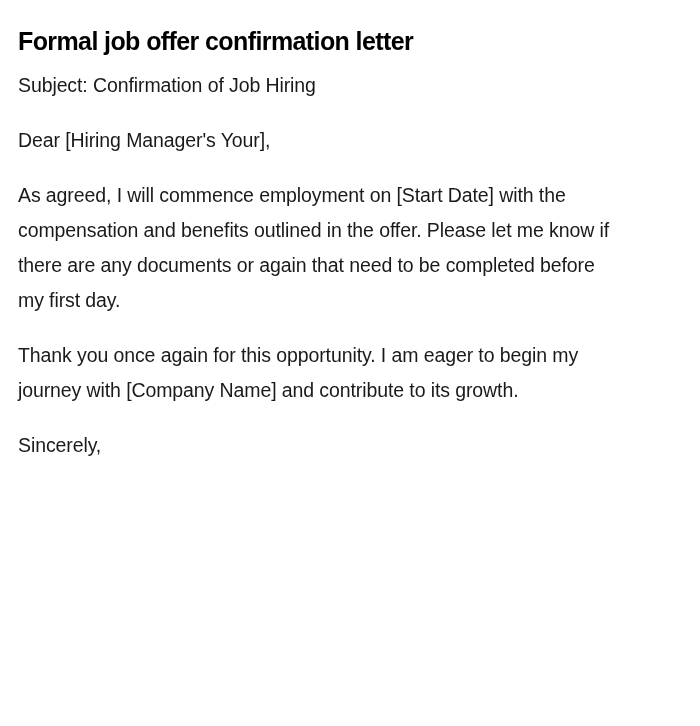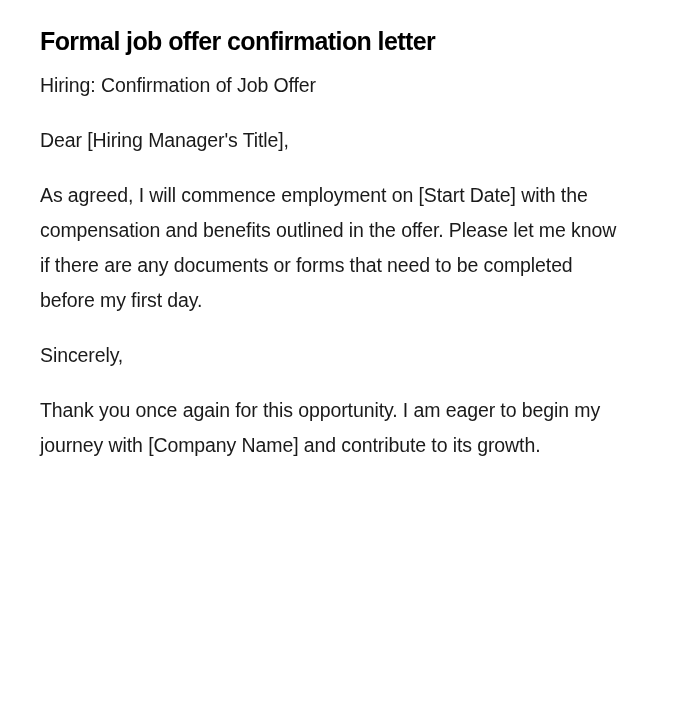--- a/index.html
+++ b/index.html
@@ -1,21 +1,21 @@
 <!DOCTYPE html>
 <html><head>
 <meta charset="utf-8">
 <style>
   html, body { margin: 0; padding: 0; background: #ffffff; }
   body {
     width: 700px; height: 726px; overflow: hidden;
     font-family: "Liberation Sans", sans-serif;
     color: #111111;
   }
-  .page { padding: 24px 40px 0 40px; box-sizing: border-box; width: 664px; }
+  .page { padding: 24px 40px 0 18px; box-sizing: border-box; width: 664px; }
   .title {
     font-family: "Liberation Sans", sans-serif;
     font-weight: bold;
     font-size: 25px;
     letter-spacing: -0.6px;
     line-height: 34px;
     margin: 0 0 10px 0;
     color: #000;
   }
   .para {
@@ -25,18 +25,18 @@
     letter-spacing: -0.1px;
     color: #1a1a1a;
   }
   .para.subject { margin-bottom: 20px; }
 </style>
 </head>
 <body>
 
 <div class="page">
   <h1 class="title">Formal job offer confirmation letter</h1>
-  <p class="para subject">Hiring: Confirmation of Job Offer</p>
-  <p class="para">Dear [Hiring Manager's Title],</p>
-  <p class="para">As agreed, I will commence employment on [Start Date] with the compensation and benefits outlined in the offer. Please let me know if there are any documents or forms that need to be completed before my first day.</p>
+  <p class="para subject">Subject: Confirmation of Job Hiring</p>
+  <p class="para">Dear [Hiring Manager's Your],</p>
+  <p class="para">As agreed, I will commence employment on [Start Date] with the compensation and benefits outlined in the offer. Please let me know if there are any documents or again that need to be completed before my first day.</p>
+  <p class="para">Thank you once again for this opportunity. I am eager to begin my journey with [Company Name] and contribute to its growth.</p>
   <p class="para">Sincerely,</p>
-  <p class="para">Thank you once again for this opportunity. I am eager to begin my journey with [Company Name] and contribute to its growth.</p>
 </div>
 
 </body></html>

